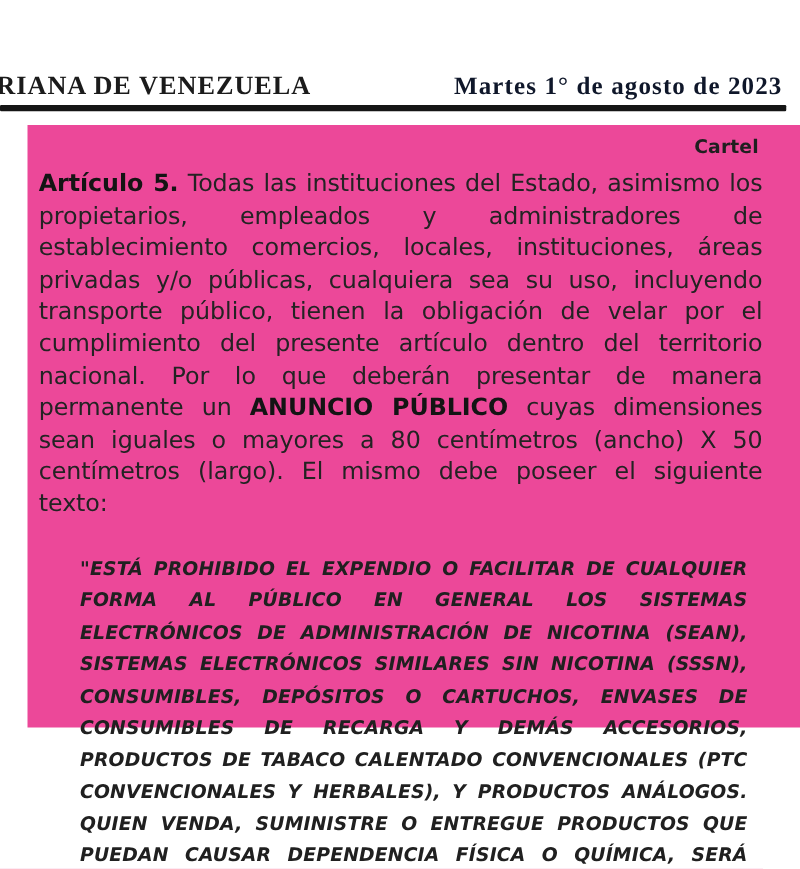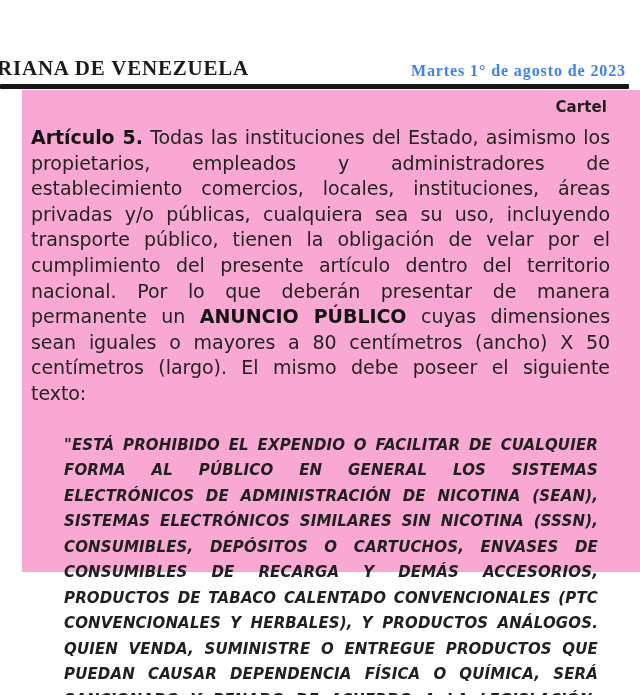--- a/index.html
+++ b/index.html
@@ -42,46 +42,46 @@
     font-size: 21px;
     letter-spacing: 0.8px;
     color: #1b1b1b;
     white-space: nowrap;
     margin-left: -3px;
     line-height: 1;
   }
   .header-right {
     font-family: "Liberation Serif", "DejaVu Serif", serif;
     font-weight: bold;
-    font-size: 16px;
+    font-size: 20px;
     letter-spacing: 0.9px;
-    color: #3b82f6;
+    color: #0f172a;
     white-space: nowrap;
     margin-right: 14px;
     line-height: 1;
     margin-top: 36px;
   }
   .header-rule {
     position: absolute;
     left: 0;
     top: 84px;
     width: 629px;
     height: 5px;
     background: #151515;
     border-radius: 1px;
   }
 
   
   .sheet {
     position: absolute;
     left: 22px;
-    top: 90px;
+    top: 100px;
     width: 618px;
     height: 482px;
-    background: #f9a8d4;
+    background: #ec4899;
     box-sizing: border-box;
     padding: 0;
   }
 
   .cartel-label {
     text-align: right;
     font-family: "DejaVu Sans", sans-serif;
     font-weight: bold;
     font-size: 15px;
     color: #1f1f1f;

